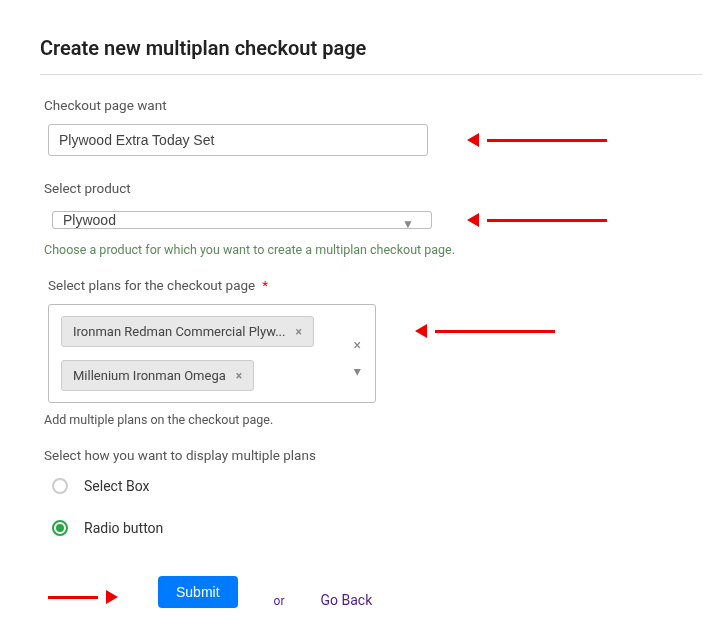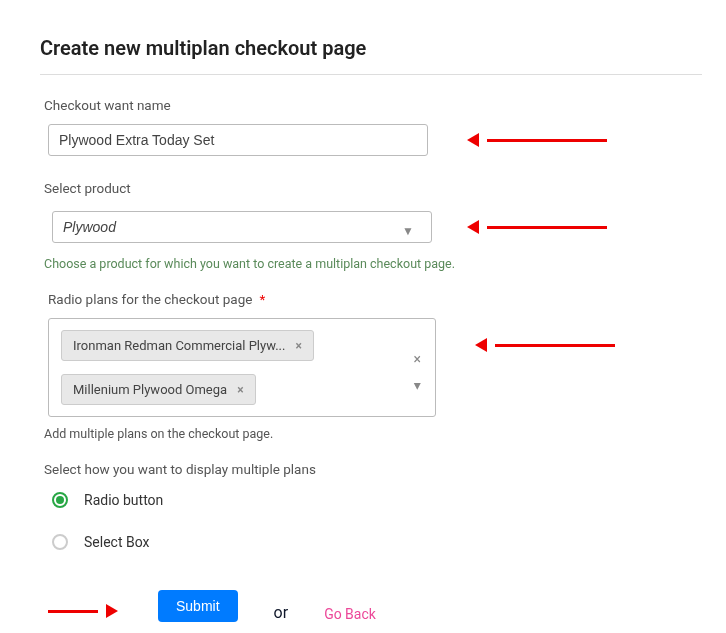--- a/index.html
+++ b/index.html
@@ -74,43 +74,42 @@
       border-top: 7px solid transparent;
       border-bottom: 7px solid transparent;
       border-right: 12px solid #e00;
     }
     .select-wrapper {
       position: relative;
       width: 380px;
     }
     .form-select {
       width: 100%;
-      padding: 7px 10px;
+      padding: 0 10px;
       border: 1px solid #bbb;
       border-radius: 3px;
       font-size: 14px;
       color: #444;
       appearance: none;
       -webkit-appearance: none;
       background: #fff;
       cursor: pointer;
       outline: none;
-      font-style: italic;
     }
     .select-chevron {
       position: absolute;
       right: 10px;
       top: 50%;
       transform: translateY(-50%);
       pointer-events: none;
       color: #888;
       font-size: 12px;
     }
     .multi-select-box {
-      width: 388px;
+      width: 328px;
       border: 1px solid #bbb;
       border-radius: 3px;
       padding: 7px 8px;
       min-height: 68px;
       position: relative;
       display: flex;
       flex-direction: column;
       gap: 5px;
     }
     .tag {
@@ -191,25 +190,25 @@
       background: #007bff;
       color: #fff;
       border: none;
       border-radius: 4px;
       padding: 8px 18px;
       font-size: 14px;
       cursor: pointer;
       font-weight: 500;
     }
     .or-text {
-      color: #0f172a;
-      font-size: 16px;
+      color: #4c1d95;
+      font-size: 12px;
     }
     .go-back-link {
-      color: #ec4899;
+      color: #4c1d95;
       font-size: 14px;
       text-decoration: none;
       cursor: pointer;
     }
     .footer-arrow {
       display: flex;
       align-items: center;
     }
     .footer-arrow-line {
       height: 3px;
@@ -224,21 +223,21 @@
       border-left: 12px solid #e00;
     }
   </style>
 </head>
 <body>
 
 <h1 class="page-title">Create new multiplan checkout page</h1>
 <hr class="divider">
 
 <div class="form-group">
-  <label class="form-label">Checkout want name</label>
+  <label class="form-label">Checkout page want</label>
   <div class="input-row">
     <input class="text-input" type="text" value="Plywood Extra Today Set" style="">
     <div class="red-arrow arrow-indicator">
       <div class="red-arrow-head"></div>
       <div class="red-arrow-line"></div>
     </div>
   </div>
 </div>
 
 <div class="form-group">
@@ -256,55 +255,55 @@
     <div class="red-arrow arrow-indicator">
       <div class="red-arrow-head"></div>
       <div class="red-arrow-line"></div>
     </div>
   </div>
   <div class="form-hint">Choose a product for which you want to create a multiplan checkout page.</div>
 </div>
 
 <div class="form-group">
   <label class="form-label">
-    <span>Radio plans for the checkout page</span><span class="required">*</span>
+    <span>Select plans for the checkout page</span><span class="required">*</span>
   </label>
   <div class="input-row" style="align-items: flex-start;">
     <div class="multi-select-box">
       <div class="tag">
         <span>Ironman Redman Commercial Plyw...</span>
         <span class="tag-remove">×</span>
       </div>
       <div class="tag">
-        <span>Millenium Plywood Omega</span>
+        <span>Millenium Ironman Omega</span>
         <span class="tag-remove">×</span>
       </div>
       <div class="multi-select-controls">
         <span class="ctrl-btn">×</span>
         <span class="ctrl-btn">▾</span>
       </div>
     </div>
     <div class="red-arrow arrow-indicator" style="margin-top:20px;">
       <div class="red-arrow-head"></div>
       <div class="red-arrow-line"></div>
     </div>
   </div>
   <div class="form-hint" style="color:#555;">Add multiple plans on the checkout page.</div>
 </div>
 
 <div class="form-group">
   <label class="form-label">Select how you want to display multiple plans</label>
   <div class="radio-group">
     <div class="radio-item">
+      <div class="radio-circle"></div>
+      <span>Select Box</span>
+    </div>
+    <div class="radio-item">
       <div class="radio-circle checked"></div>
       <span>Radio button</span>
-    </div>
-    <div class="radio-item">
-      <div class="radio-circle"></div>
-      <span>Select Box</span>
     </div>
   </div>
 </div>
 
 <div class="footer-row">
   <div class="footer-arrow">
     <div class="footer-arrow-line"></div>
     <div class="footer-arrow-head-right"></div>
   </div>
   <button class="submit-btn">Submit</button>

